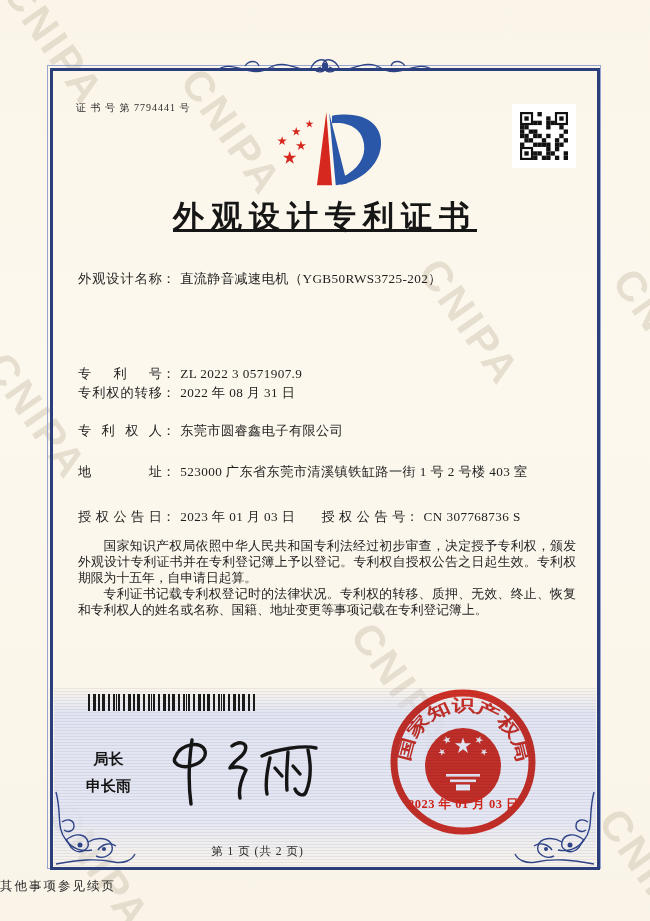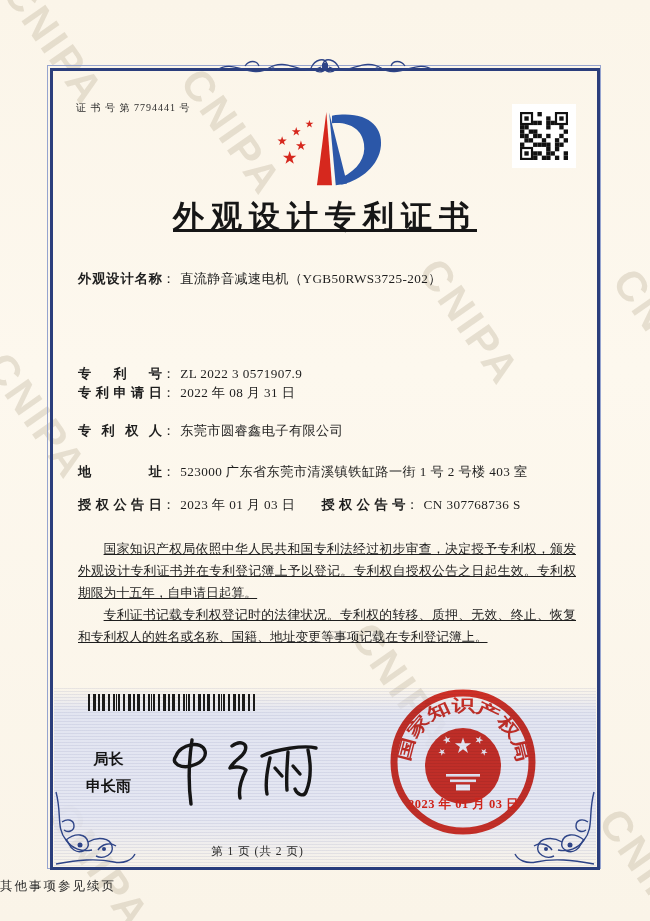--- a/index.html
+++ b/index.html
@@ -17,26 +17,26 @@
     background:
       repeating-linear-gradient(180deg,rgba(120,126,172,.14) 0 1px,rgba(0,0,0,0) 1px 3px),
       linear-gradient(180deg,rgba(233,235,245,0) 0%,rgba(222,226,242,.85) 14%,rgba(226,229,243,.9) 72%,rgba(247,244,238,.25) 100%);}
   .cert-no{position:absolute;left:76px;top:101px;font-size:10px;letter-spacing:1px;color:#2d2d2d;}
   .qr-wrap{position:absolute;left:512px;top:104px;width:64px;height:64px;background:#fff;
     display:flex;align-items:center;justify-content:center;}
   .title{position:absolute;left:0;top:196px;width:650px;text-align:center;
     font-size:31px;font-weight:700;letter-spacing:7px;color:#161616;text-decoration:underline;}
   .row{position:absolute;left:78px;width:505px;font-size:13.2px;color:#1e1e1e;white-space:nowrap;}
   .flabel{display:inline-block;width:84px;text-align:justify;text-align-last:justify;
-    vertical-align:bottom;font-weight:bold;}
+    vertical-align:bottom;}
   .colon{margin-right:5px;}
   .fvalue{letter-spacing:.4px;}
   .pair2{margin-left:26px;}
   .paras{position:absolute;left:78px;top:538px;width:498px;font-size:12.8px;
-    line-height:22px;color:#1e1e1e;text-align:justify;text-decoration:underline;}
+    line-height:16px;color:#1e1e1e;text-align:justify;}
   .paras p{margin:0;text-indent:2em;}
   .barcode{position:absolute;left:88px;top:694px;width:168px;height:17px;
     background:
       repeating-linear-gradient(90deg,#1a1a1a 0 2px,rgba(0,0,0,0) 2px 5px),
       repeating-linear-gradient(90deg,#1a1a1a 0 1px,rgba(0,0,0,0) 1px 7px);}
   .director{position:absolute;left:86px;top:746px;font-family:Liberation Serif, serif;
     font-size:15px;font-weight:600;line-height:27px;color:#151515;text-align:center;}
   .sig{position:absolute;left:158px;top:726px;}
   .seal{position:absolute;left:387px;top:686px;mix-blend-mode:multiply;opacity:.95;}
   .seal-date{position:absolute;left:391px;top:796px;width:145px;text-align:center;
@@ -192,29 +192,29 @@
 
   <div class="title">外观设计专利证书</div>
 
   <div class="row" style="top:270px">
     <span class="flabel">外观设计名称</span><span class="colon">：</span><span class="fvalue">直流静音减速电机（YGB50RWS3725-202）</span>
   </div>
   <div class="row" style="top:365px">
     <span class="flabel">专利号</span><span class="colon">：</span><span class="fvalue">ZL 2022 3 0571907.9</span>
   </div>
   <div class="row" style="top:384px">
-    <span class="flabel">专利申请日</span><span class="colon">：</span><span class="fvalue">2022 年 08 月 31 日</span>
+    <span class="flabel">专利权的转移</span><span class="colon">：</span><span class="fvalue">2022 年 08 月 31 日</span>
   </div>
   <div class="row" style="top:422px">
     <span class="flabel">专利权人</span><span class="colon">：</span><span class="fvalue">东莞市圆睿鑫电子有限公司</span>
   </div>
   <div class="row" style="top:463px">
     <span class="flabel">地址</span><span class="colon">：</span><span class="fvalue">523000 广东省东莞市清溪镇铁缸路一街 1 号 2 号楼 403 室</span>
   </div>
-  <div class="row" style="top:496px">
+  <div class="row" style="top:508px">
     <span class="flabel">授权公告日</span><span class="colon">：</span><span class="fvalue">2023 年 01 月 03 日</span><span class="pair2"><span class="flabel">授权公告号</span><span class="colon">：</span><span class="fvalue">CN 307768736 S</span></span>
   </div>
 
   <div class="paras">
     <p>国家知识产权局依照中华人民共和国专利法经过初步审查，决定授予专利权，颁发外观设计专利证书并在专利登记簿上予以登记。专利权自授权公告之日起生效。专利权期限为十五年，自申请日起算。</p>
     <p>专利证书记载专利权登记时的法律状况。专利权的转移、质押、无效、终止、恢复和专利权人的姓名或名称、国籍、地址变更等事项记载在专利登记簿上。</p>
   </div>
 
   <div class="barcode"></div>
 

